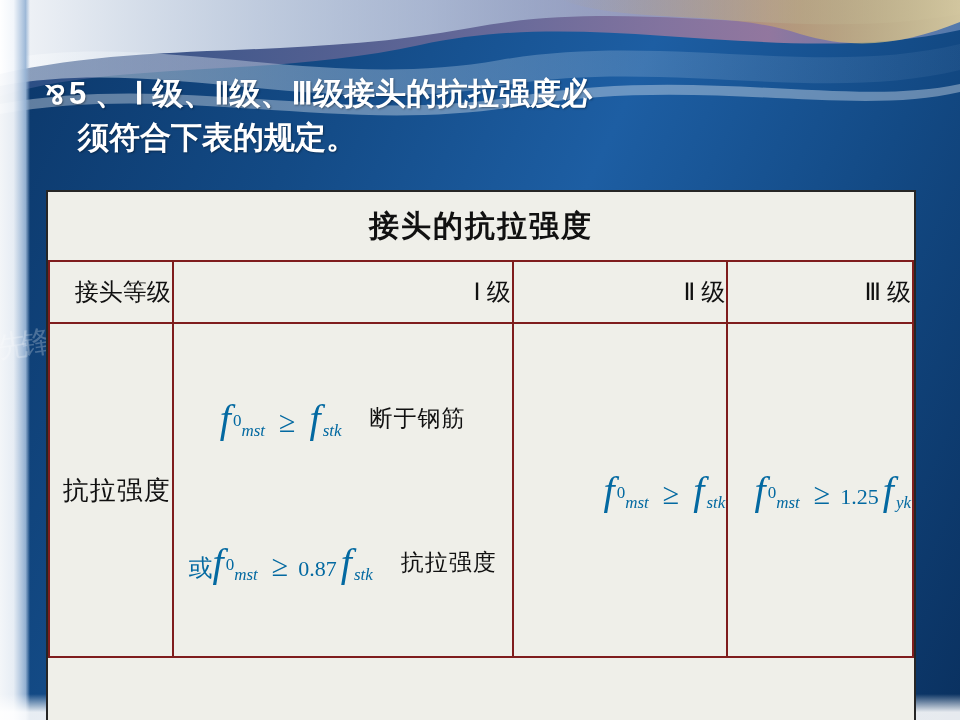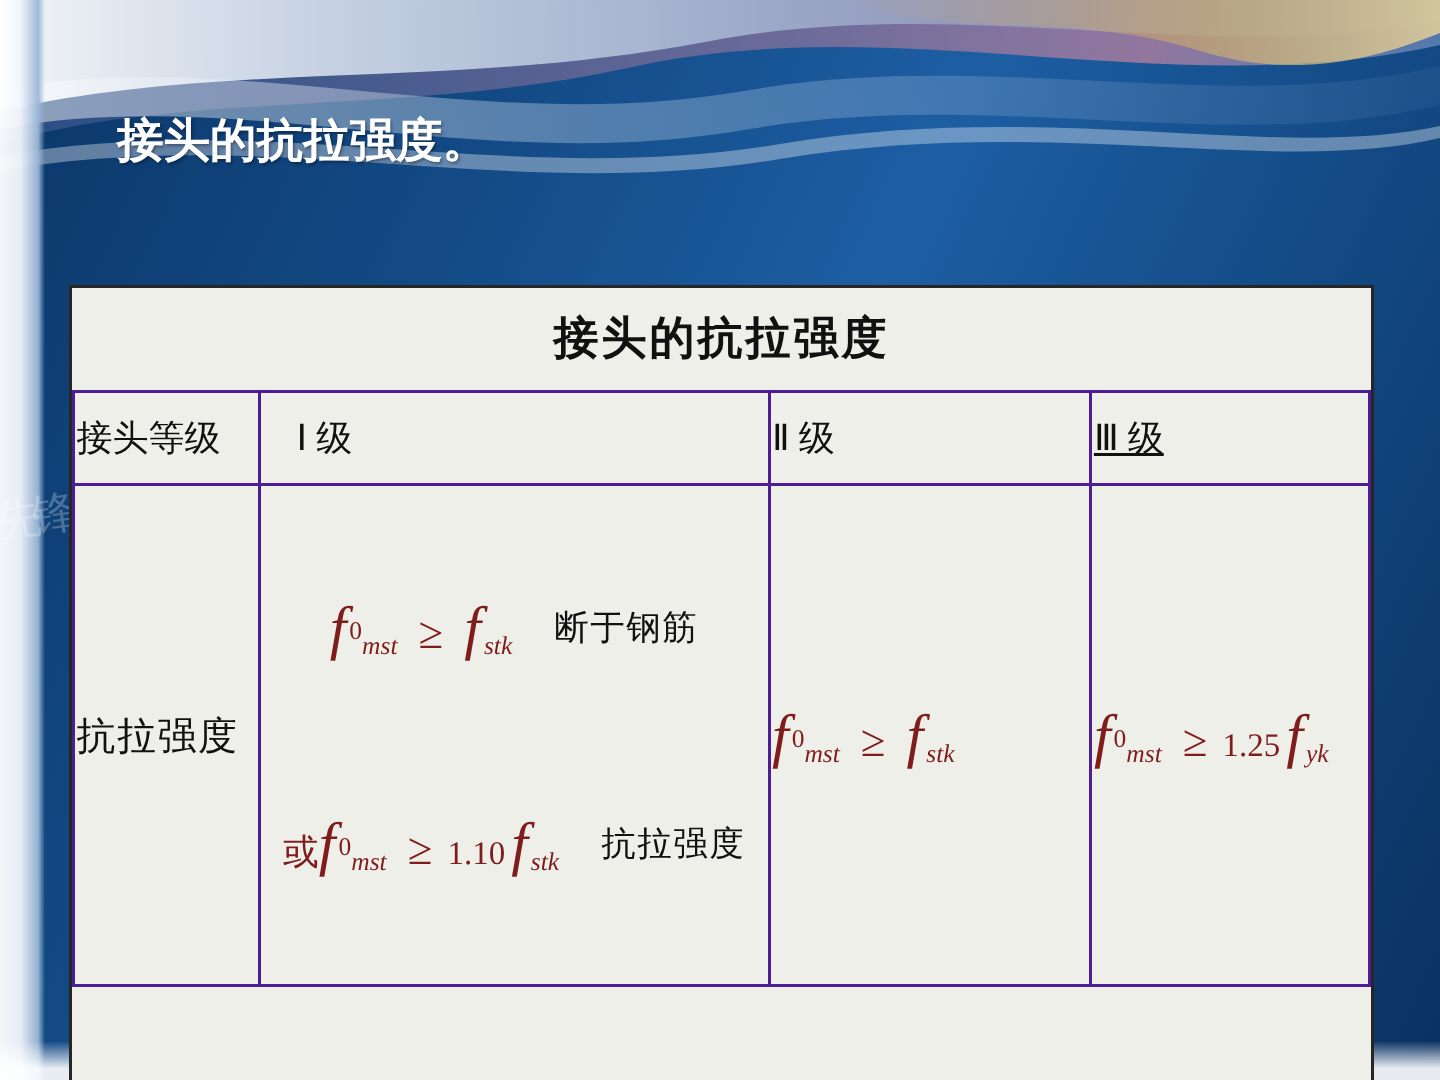--- a/index.html
+++ b/index.html
@@ -103,43 +103,43 @@
     font-size: 30px;
     color: #111;
     letter-spacing: 2px;
   }
   table.jt {
     width: 100%;
     border-collapse: collapse;
     table-layout: fixed;
   }
   table.jt td {
-    border: 2px solid #4c1d95;
-    text-align: left;
+    border: 2px solid #7f1d1d;
+    text-align: right;
     vertical-align: middle;
     color: #111;
     font-family: "Liberation Serif", serif;
   }
   .hdr {
     height: 58px;
     font-size: 24px;
     font-weight: normal;
   }
   .col-label { width: 14.5%; }
   .col-1 { width: 38%; padding-left: 24px; }
   .col-2 { width: 25.5%; margin-top: 36px; }
-  .col-3 { width: 22%; text-decoration: underline; }
+  .col-3 { width: 22%; }
   .body-row td { height: 330px; }
   .rowlabel {
     font-size: 26px;
     letter-spacing: 1px;
   }
   .formula {
     font-family: "Liberation Serif", serif;
-    color: #7f1d1d;
+    color: #0369a1;
     white-space: nowrap;
   }
   .f-italic {
     font-style: italic;
     font-size: 40px;
     position: relative;
     padding-right: 2px;
   }
   .sup {
     font-size: 17px;
@@ -216,21 +216,24 @@
     <path d="M0,60 C160,30 320,92 500,60 C660,32 820,78 960,44 L960,70 C820,104 660,58 500,86 C320,118 160,56 0,86 Z" fill="url(#g3)" opacity="0.55"></path>
     <path d="M560,0 C640,26 720,8 800,34 C860,52 910,42 960,22 L960,0 Z" fill="url(#g4)"></path>
     <path d="M0,104 C180,72 340,126 520,96 C700,66 850,108 960,84 L960,92 C850,118 700,76 520,106 C340,136 180,82 0,114 Z" fill="#ffffff" opacity="0.35"></path>
   </svg>
 
   <div class="left-band"></div>
   <div class="bottom-band"></div>
   <div class="watermark">先锋</div>
 
   <div class="title-wrap">
-    <div class="title-line indent">接头的抗拉强度。</div>
+    <div class="title-line">
+      <span class="bullet-mark">⅋</span><span>5 、  Ⅰ 级、Ⅱ级、Ⅲ级接头的抗拉强度必</span>
+    </div>
+    <div class="title-line indent">须符合下表的规定。</div>
   </div>
 
   <div class="table-card">
     <div class="table-title">接头的抗拉强度</div>
     <table class="jt">
       <tbody>
           <tr>
         <td class="hdr col-label">接头等级</td>
         <td class="hdr col-1">Ⅰ 级</td>
         <td class="hdr col-2">Ⅱ 级</td>
@@ -245,21 +248,21 @@
               <span class="formula">
                 <span class="f-italic">f</span><span class="sup">0</span><span class="sub">mst</span>
                 <span class="ge">≥</span>
                 <span class="f-italic">f</span><span class="sub">stk</span>
               </span>
               <span class="cjk-note">断于钢筋</span>
             </div>
             <div class="frow">
               <span class="formula">
                 <span class="prefix">或</span><span class="f-italic">f</span><span class="sup">0</span><span class="sub">mst</span>
-                <span class="ge">≥</span><span class="num">1.10</span>
+                <span class="ge">≥</span><span class="num">0.87</span>
                 <span class="f-italic">f</span><span class="sub">stk</span>
               </span>
               <span class="cjk-note">抗拉强度</span>
             </div>
           </div>
         </td>
 
         <td>
           <span class="formula">
             <span class="f-italic">f</span><span class="sup">0</span><span class="sub">mst</span>

